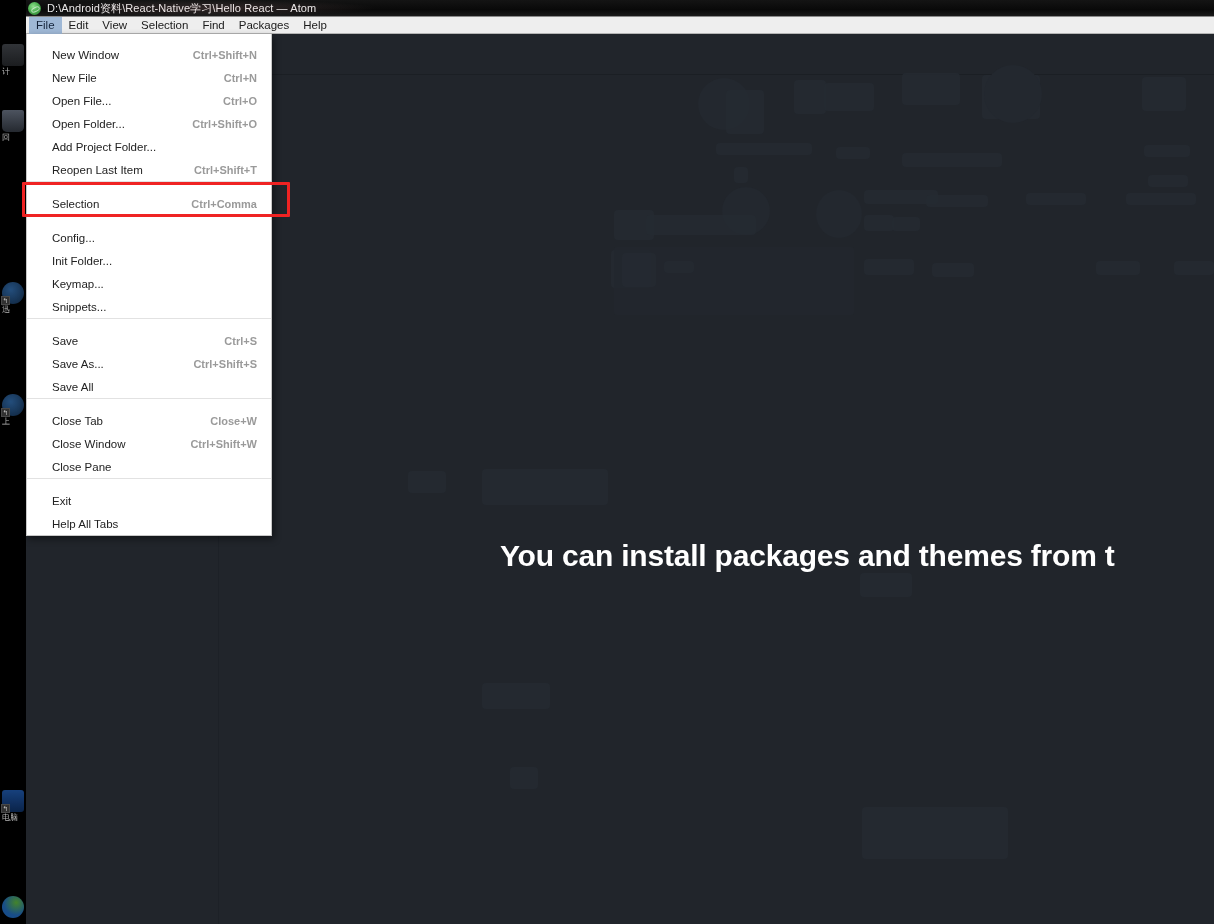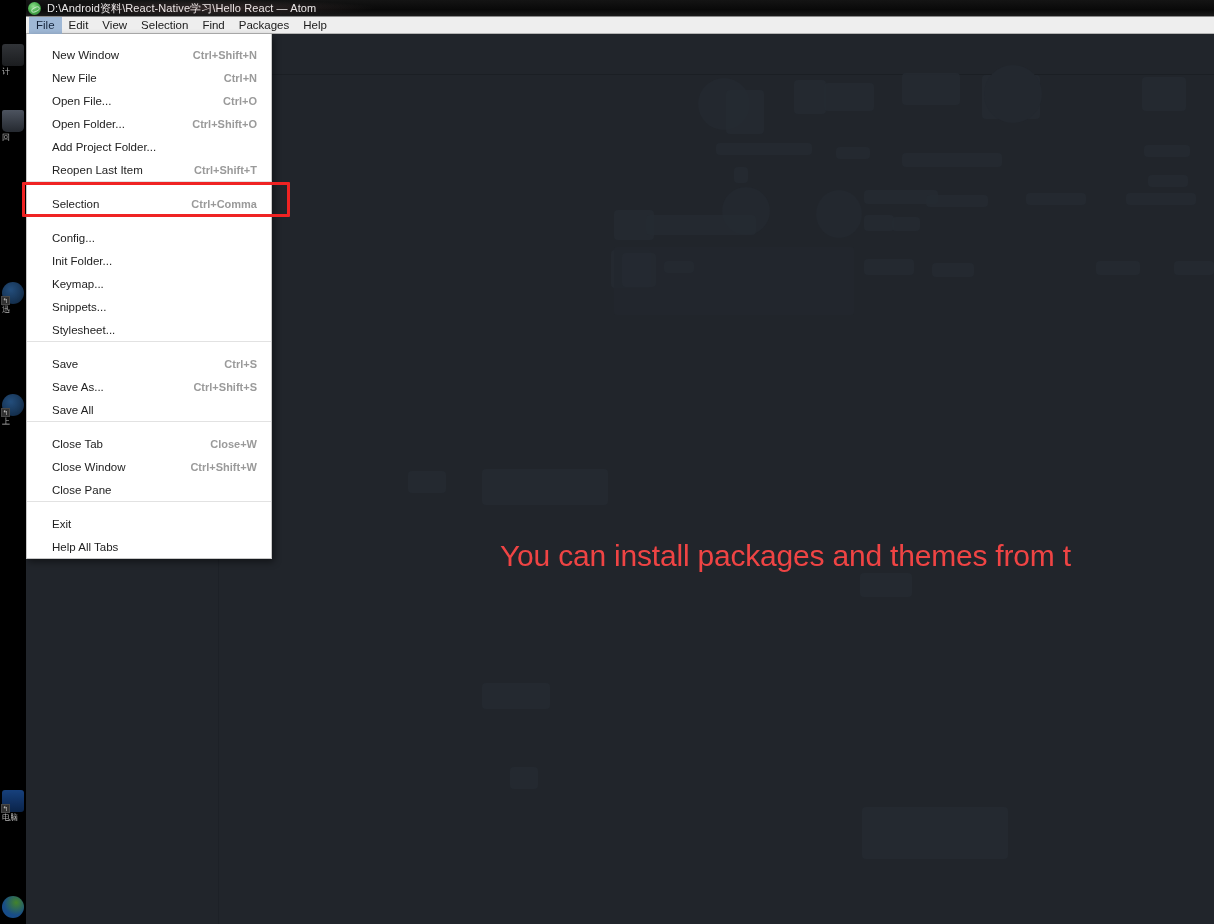--- a/index.html
+++ b/index.html
@@ -178,22 +178,22 @@
     font-size: 15px;
     font-weight: bold;
     white-space: nowrap;
     font-family: "Liberation Sans", sans-serif;
   }
 
   #welcome-headline {
     position: absolute;
     left: 474px; top: 504px;
     font-size: 30px;
-    font-weight: normal;
-    color: #ef4444;
+    font-weight: bold;
+    color: #ffffff;
     white-space: nowrap;
     letter-spacing: -.2px;
     font-family: "Liberation Sans", sans-serif;
   }
 
   
   #file-menu {
     position: absolute;
     left: 26px; top: 34px;
     width: 246px;
@@ -391,24 +391,20 @@
       <span class="mi-accel"></span>
     </div>
     <div class="mi">
       <span class="mi-label">Keymap...</span>
       <span class="mi-accel"></span>
     </div>
     <div class="mi">
       <span class="mi-label">Snippets...</span>
       <span class="mi-accel"></span>
     </div>
-    <div class="mi">
-      <span class="mi-label">Stylesheet...</span>
-      <span class="mi-accel"></span>
-    </div>
 
     <div class="mi-sep"></div>
 
     <div class="mi">
       <span class="mi-label">Save</span>
       <span class="mi-accel">Ctrl+S</span>
     </div>
     <div class="mi">
       <span class="mi-label">Save As...</span>
       <span class="mi-accel">Ctrl+Shift+S</span>

